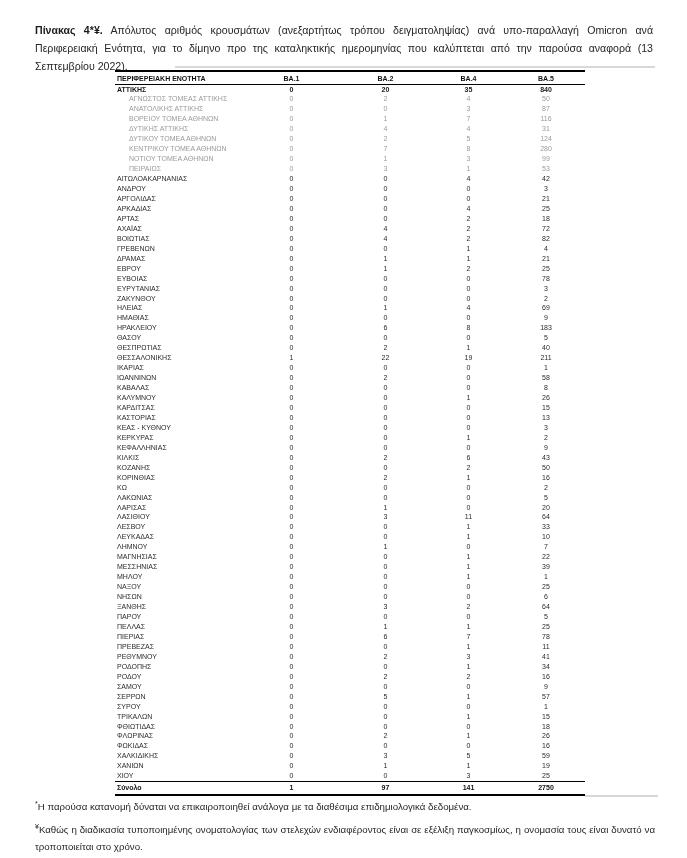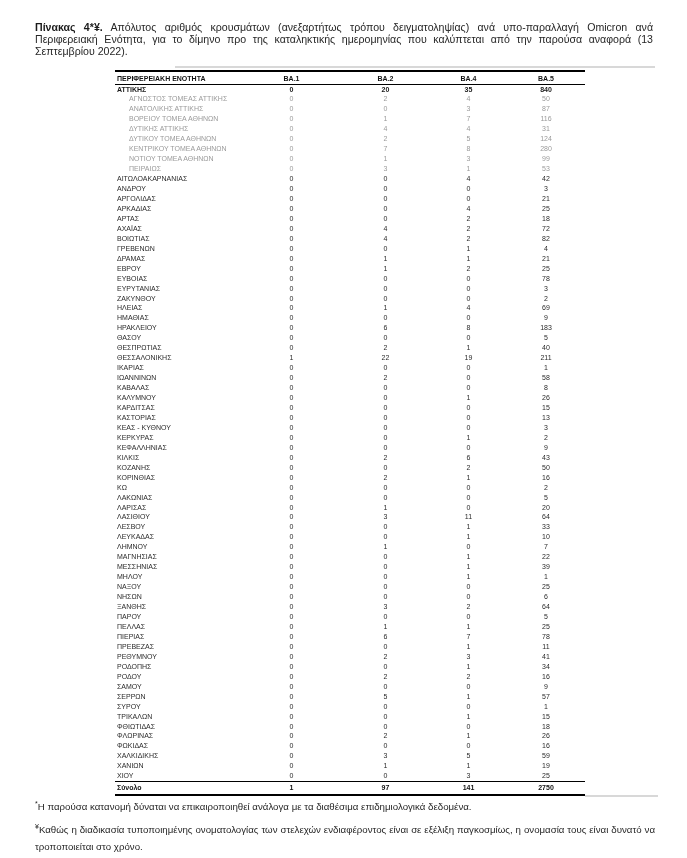--- a/index.html
+++ b/index.html
@@ -7,21 +7,21 @@
     position:relative;
     width:687px;height:858px;
     background:#ffffff;
     font-family:"Liberation Sans","DejaVu Sans",sans-serif;
     color:#1f1f1f;
     overflow:hidden;
   }
   
   .title{
     position:absolute;left:35px;top:10px;width:618px;
-    font-size:10.6px;line-height:12px;
+    font-size:10.6px;line-height:18px;
     text-align:justify;color:#262626;
   }
   .title .t-label{font-weight:bold;color:#1a1a1a;}
   
   .ghost-rule{position:absolute;background:#cfcfcf;height:2px;opacity:.8;}
   .ghost-top{left:175px;top:66px;width:480px;filter:blur(.6px);}
   .ghost-bottom{left:585px;top:795px;width:73px;filter:blur(.4px);}
   
   table.data{
     position:absolute;left:115px;top:70px;width:470px;

